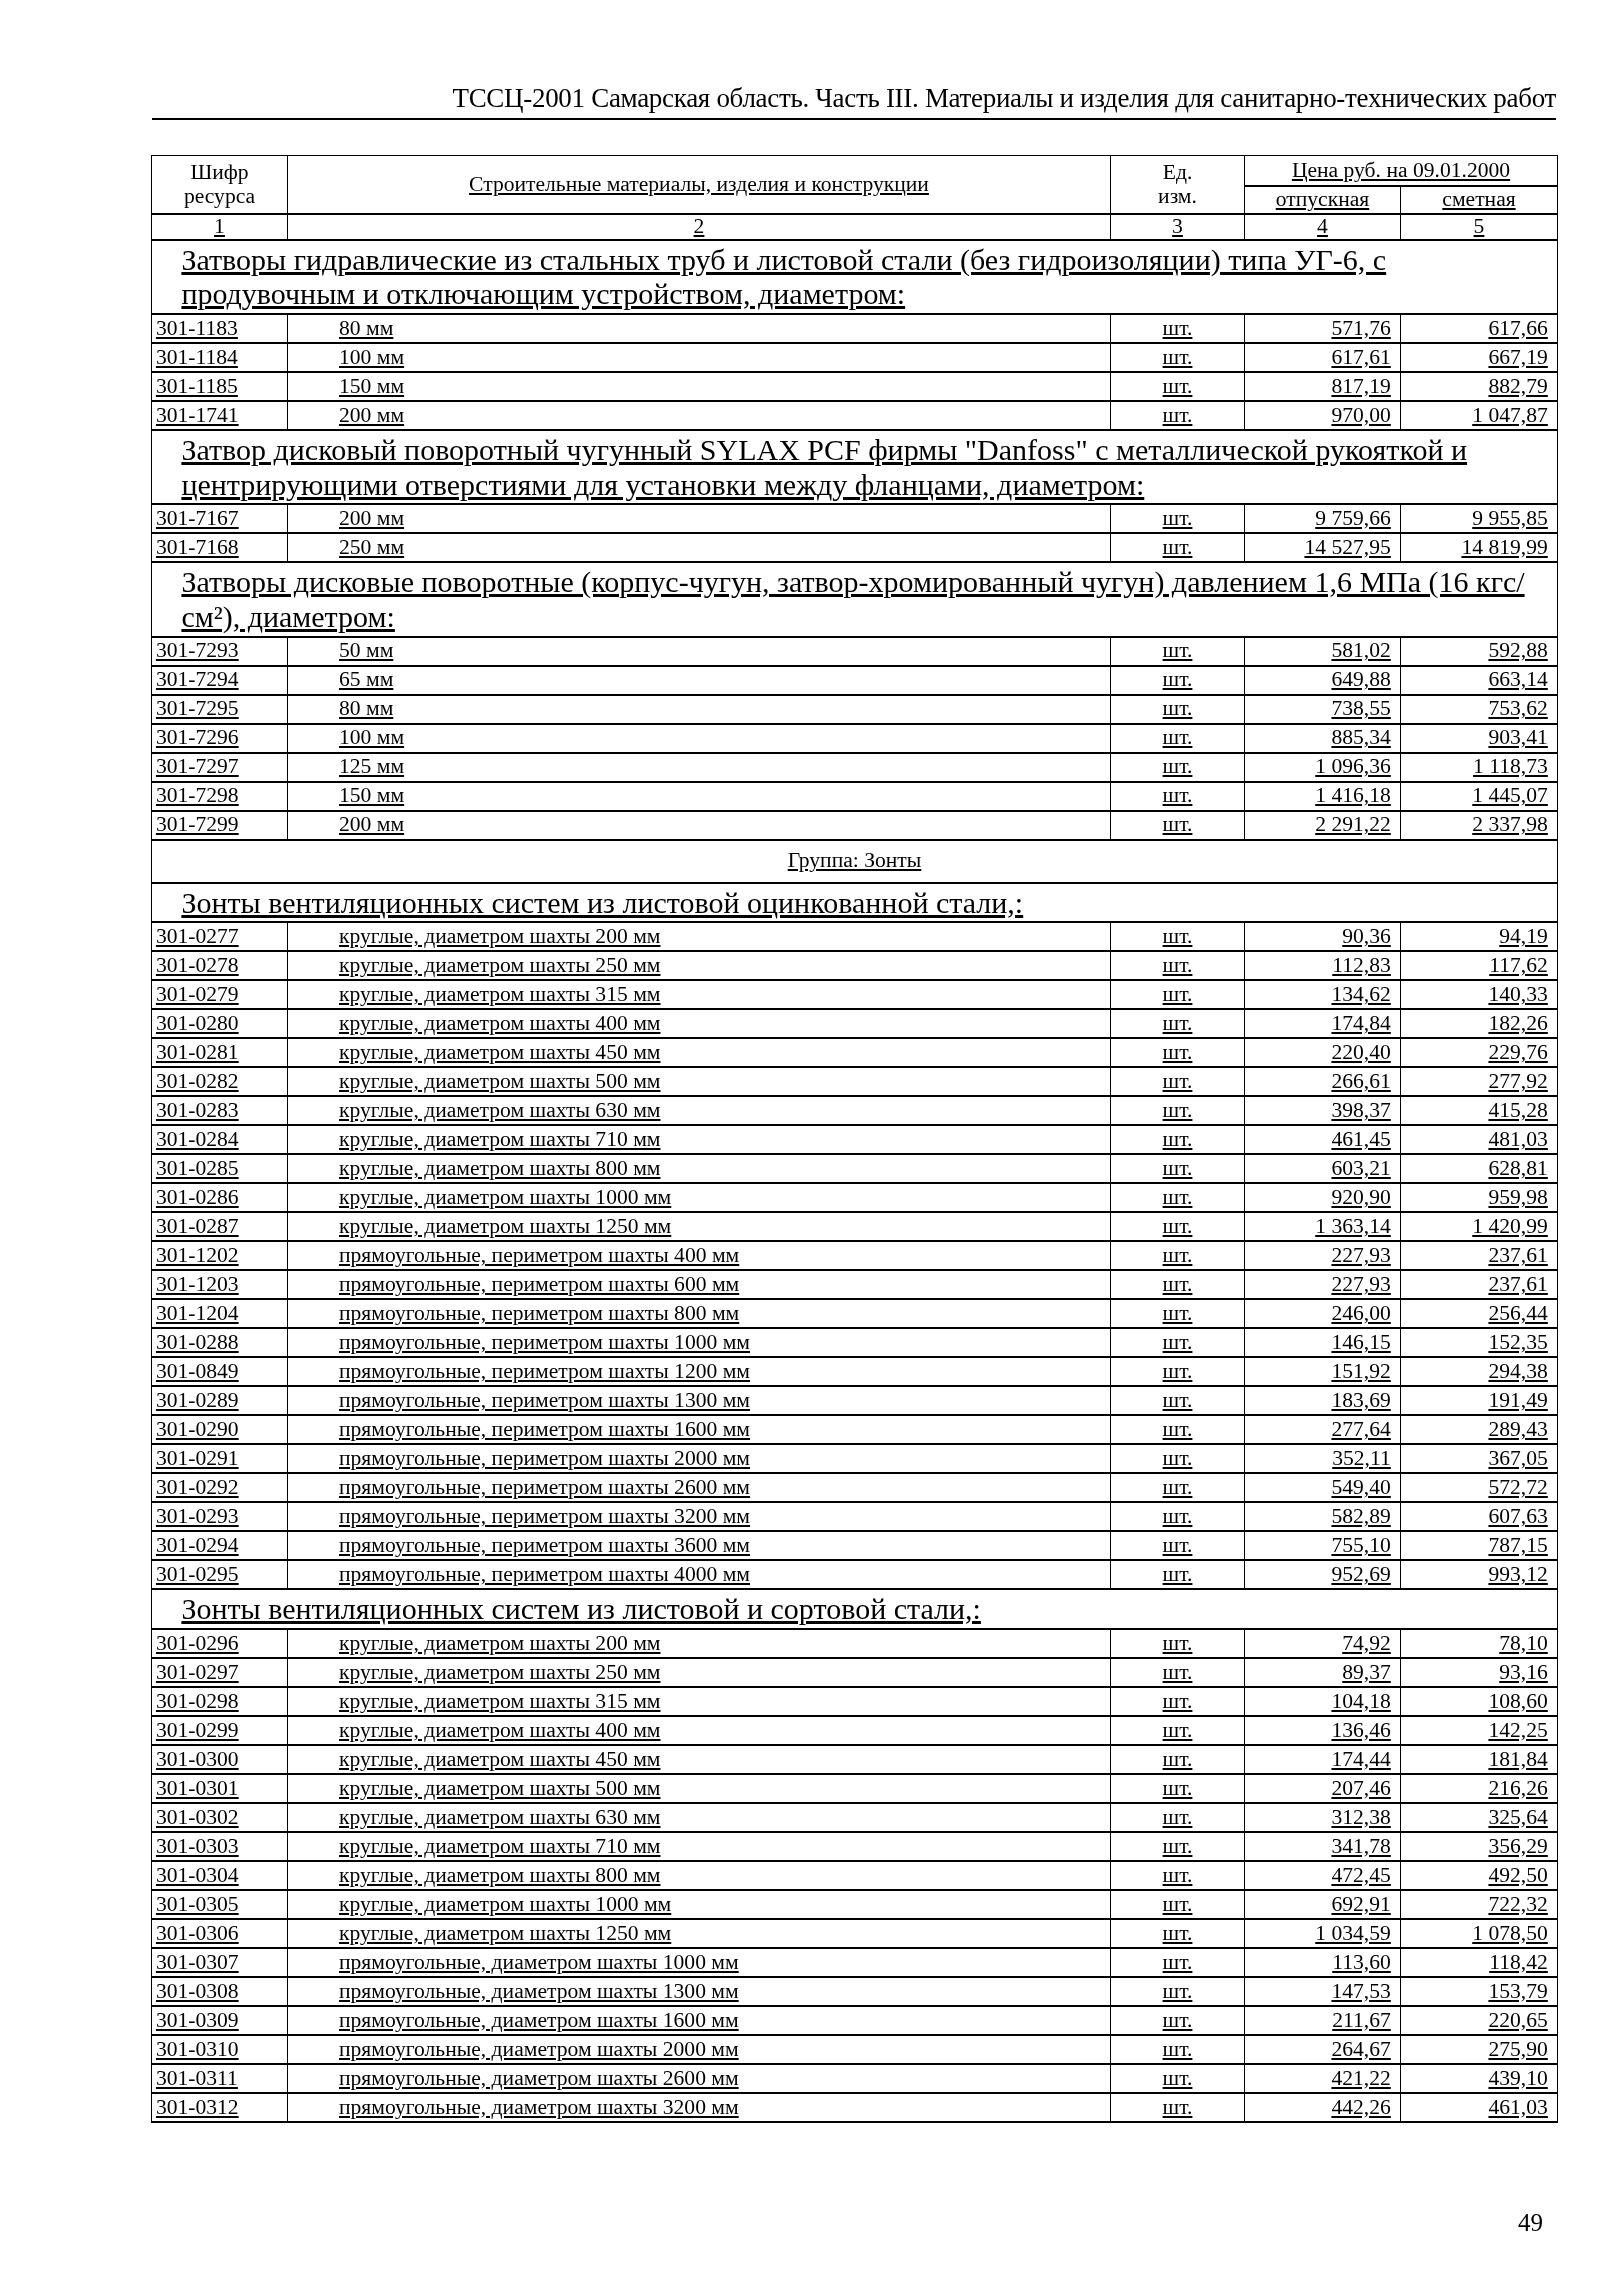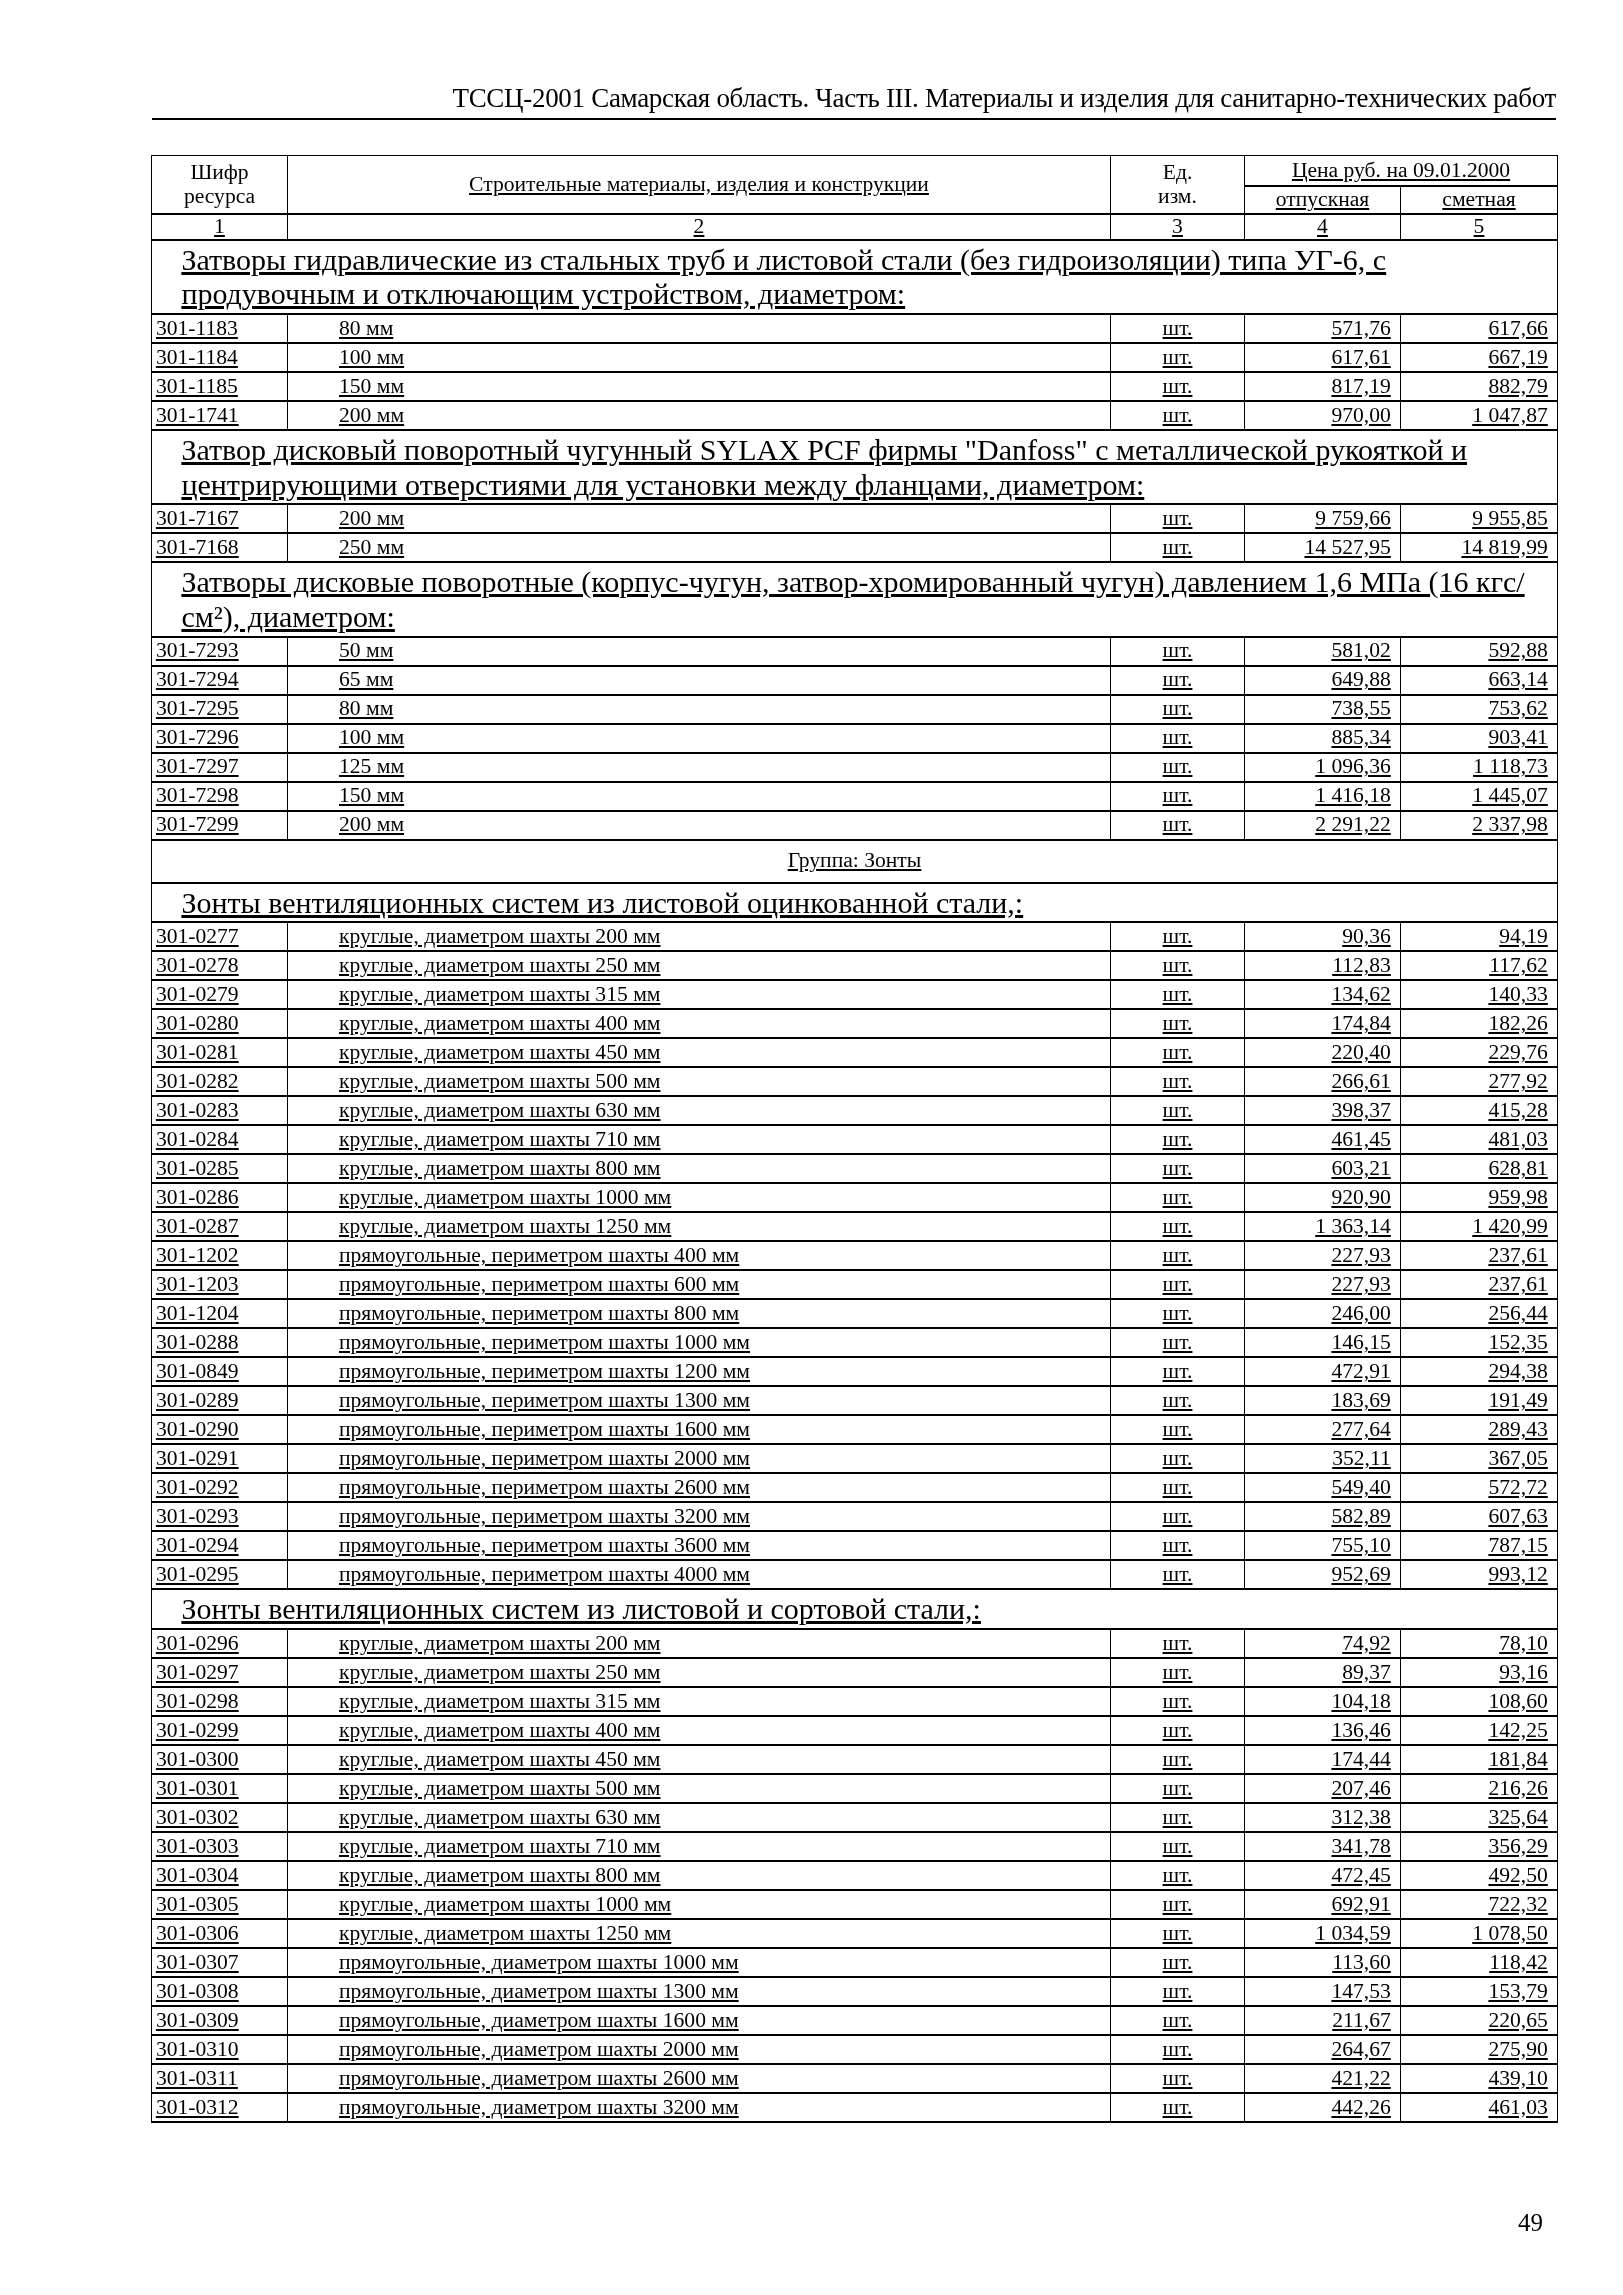--- a/index.html
+++ b/index.html
@@ -276,21 +276,21 @@
         <td class="code">301-0288</td>
         <td class="name">прямоугольные, периметром шахты 1000 мм</td>
         <td class="unit">шт.</td>
         <td class="num">146,15</td>
         <td class="num">152,35</td>
       </tr>
       <tr class="row">
         <td class="code">301-0849</td>
         <td class="name">прямоугольные, периметром шахты 1200 мм</td>
         <td class="unit">шт.</td>
-        <td class="num">472,91</td>
+        <td class="num">151,92</td>
         <td class="num">294,38</td>
       </tr>
       <tr class="row">
         <td class="code">301-0289</td>
         <td class="name">прямоугольные, периметром шахты 1300 мм</td>
         <td class="unit">шт.</td>
         <td class="num">183,69</td>
         <td class="num">191,49</td>
       </tr>
       <tr class="row">

